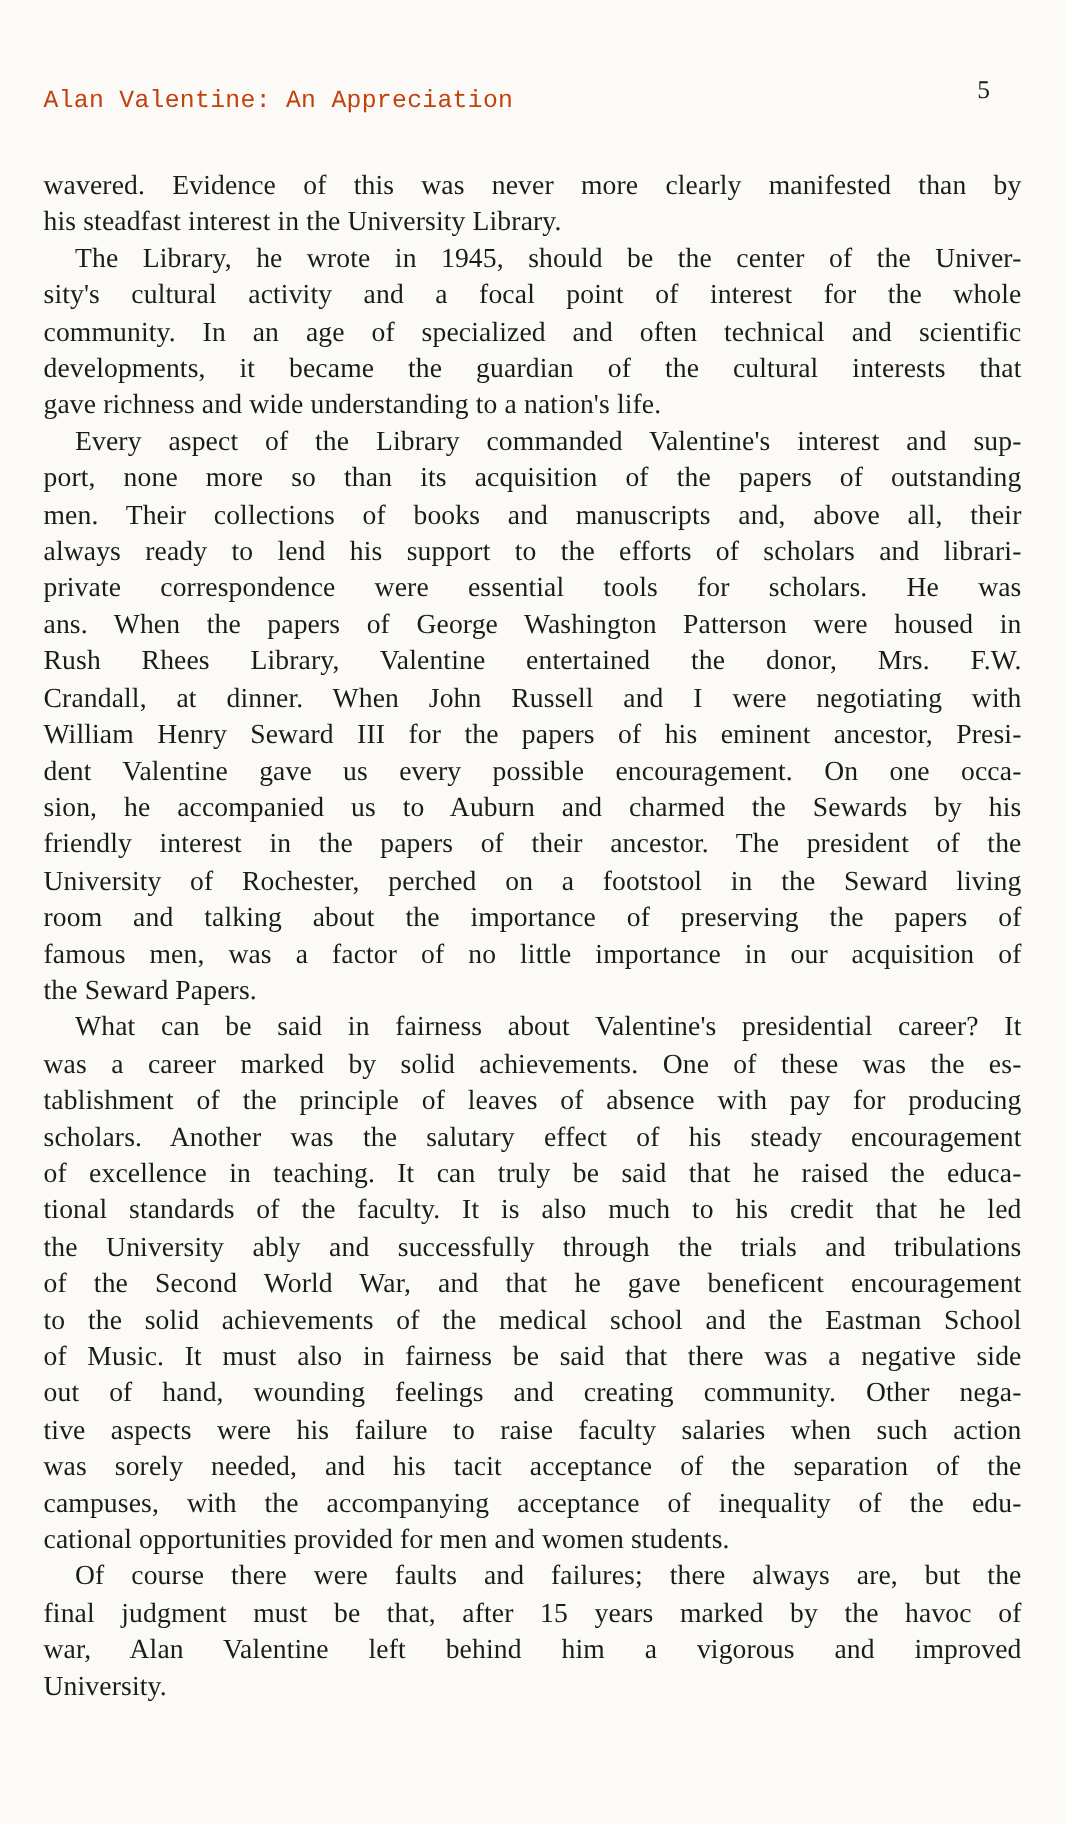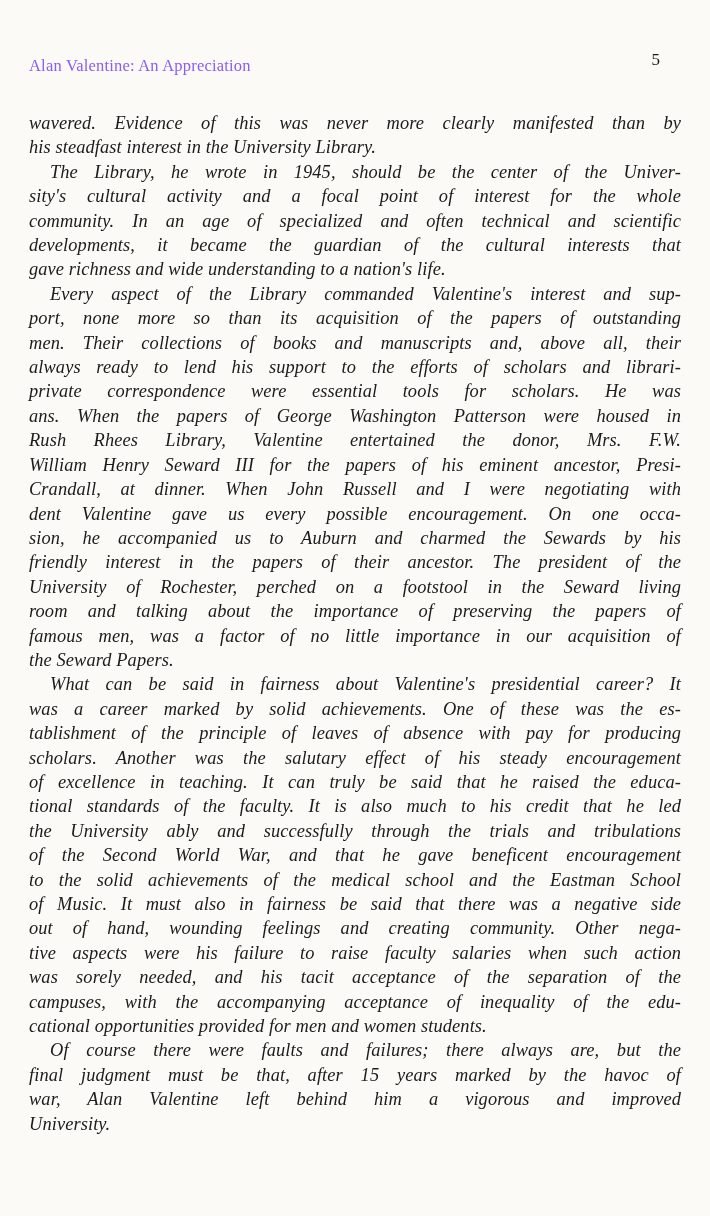--- a/index.html
+++ b/index.html
@@ -22,21 +22,22 @@
   }
   .page-header {
     display: flex;
     justify-content: space-between;
     align-items: baseline;
     padding: 56px 50px 0 29px;
   }
   .running-title {
     font-size: 16.5px;
     letter-spacing: 0.2px;
-    color: #8b5cf6;
+    color: #c2410c;
+    font-family: Liberation Mono, monospace;
   }
   .page-number {
     font-size: 17px;
     color: #191919;
     transform: translateY(-6px);
   }
   .page-body {
     margin: 35px 29px 0 29px;
     width: 652px;
     font-size: 18.4px;
@@ -45,21 +46,20 @@
   }
   .para {
     margin: 0;
     padding: 0;
   }
   .line {
     white-space: nowrap;
     text-align: justify;
     text-align-last: justify;
     overflow: visible;
-    font-style: italic;
   }
   .line.last {
     text-align-last: left;
   }
   .line.first-indent {
     text-indent: 21px;
   }
 </style>
 </head>
 <body>
@@ -82,22 +82,22 @@
         <div class="line last">gave richness and wide understanding to a nation's life.</div>
       </div>
       <div class="para">
         <div class="line first-indent">Every aspect of the Library commanded Valentine's interest and sup-</div>
         <div class="line">port, none more so than its acquisition of the papers of outstanding</div>
         <div class="line">men. Their collections of books and manuscripts and, above all, their</div>
         <div class="line">always ready to lend his support to the efforts of scholars and librari-</div>
         <div class="line">private correspondence were essential tools for scholars. He was</div>
         <div class="line">ans. When the papers of George Washington Patterson were housed in</div>
         <div class="line">Rush Rhees Library, Valentine entertained the donor, Mrs. F.W.</div>
+        <div class="line">Crandall, at dinner. When John Russell and I were negotiating with</div>
         <div class="line">William Henry Seward III for the papers of his eminent ancestor, Presi-</div>
-        <div class="line">Crandall, at dinner. When John Russell and I were negotiating with</div>
         <div class="line">dent Valentine gave us every possible encouragement. On one occa-</div>
         <div class="line">sion, he accompanied us to Auburn and charmed the Sewards by his</div>
         <div class="line">friendly interest in the papers of their ancestor. The president of the</div>
         <div class="line">University of Rochester, perched on a footstool in the Seward living</div>
         <div class="line">room and talking about the importance of preserving the papers of</div>
         <div class="line">famous men, was a factor of no little importance in our acquisition of</div>
         <div class="line last">the Seward Papers.</div>
       </div>
       <div class="para">
         <div class="line first-indent">What can be said in fairness about Valentine's presidential career? It</div>

